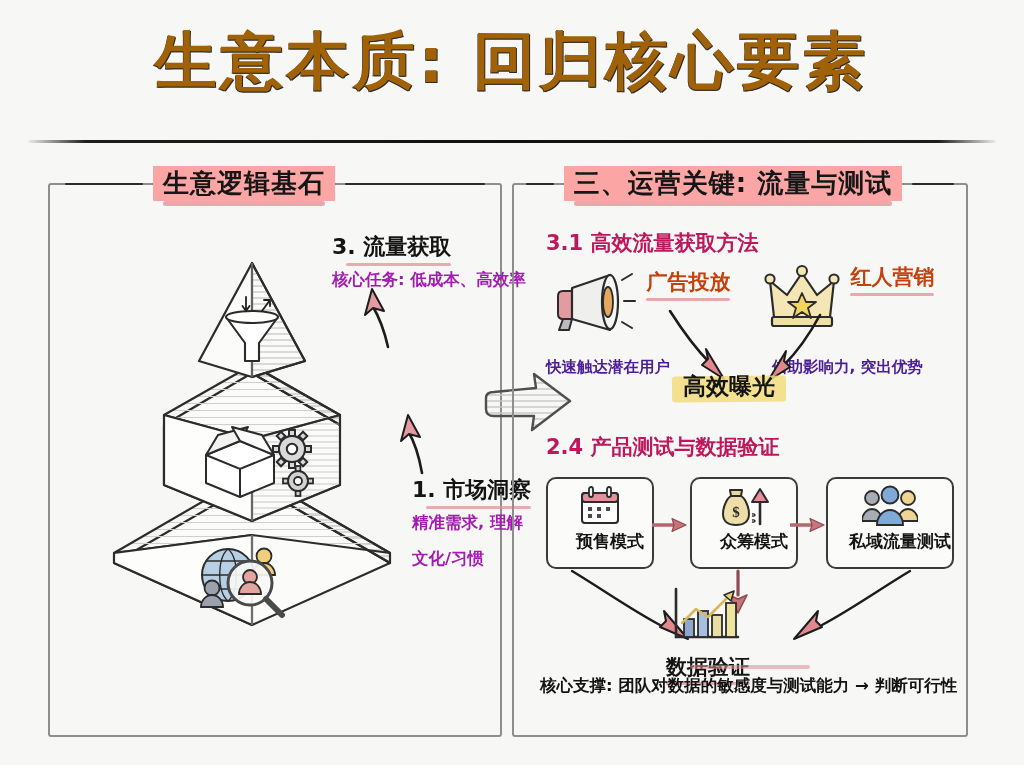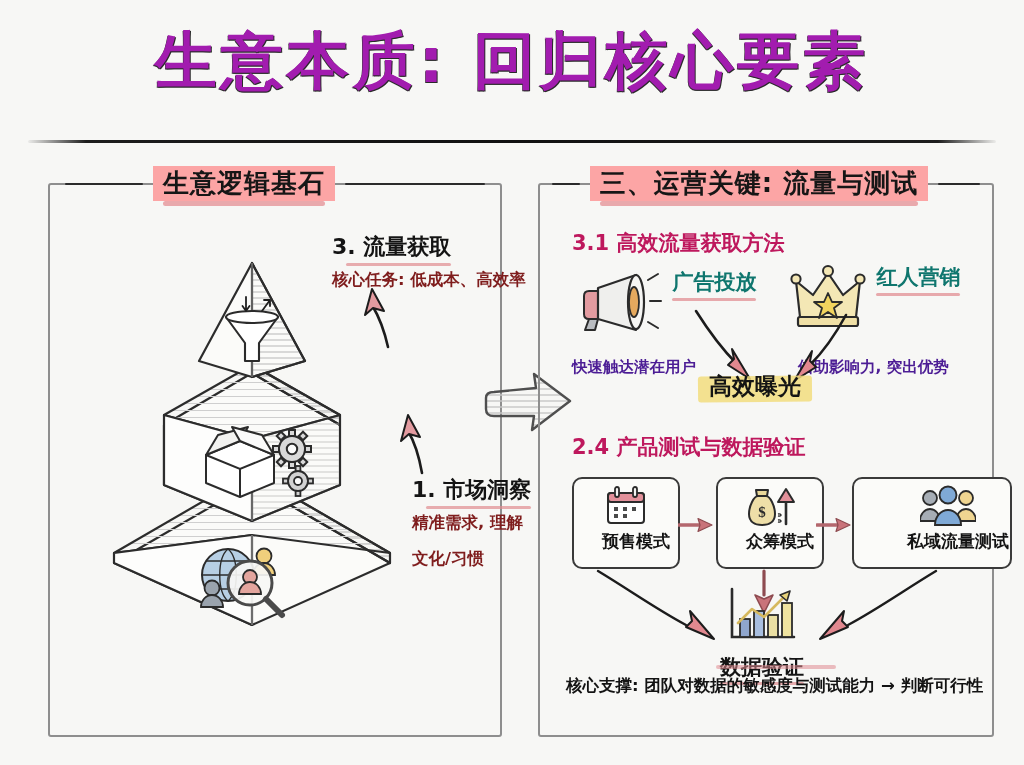--- a/index.html
+++ b/index.html
@@ -11,39 +11,39 @@
     overflow:hidden;
     position:relative;
   }
   .stage{position:absolute;inset:0;}
 
   
   .title-area{position:absolute;left:0;top:28px;width:1024px;text-align:center;}
   .main-title{
     font-family:"DejaVu Sans","Liberation Sans",sans-serif;
     font-size:62px;font-weight:700;letter-spacing:4px;
-    color:#a21caf;line-height:1.05;
+    color:#a16207;line-height:1.05;
     text-shadow:1px 1px 0 #2a2a2a, -0.5px 0.5px 0 #333;
     white-space:nowrap;
   }
   .title-rule{
     position:absolute;left:28px;top:140px;width:968px;height:3px;
     background:linear-gradient(90deg,rgba(20,20,20,.05),#1d1d1d 6%,#111 50%,#1d1d1d 94%,rgba(20,20,20,.05));
     border-radius:2px;
   }
 
   
   .panel{
     position:absolute;
     border:2px solid #8e8e8e;
     border-radius:3px;
     background:transparent;
   }
   #panel-left{left:48px;top:183px;width:450px;height:550px;}
-  #panel-right{left:538px;top:183px;width:452px;height:550px;}
+  #panel-right{left:512px;top:183px;width:452px;height:550px;}
 
   .panel-head{
     position:absolute;top:-19px;left:0;width:100%;
     display:flex;align-items:center;justify-content:center;gap:10px;
     pointer-events:none;
   }
   .head-line{height:2px;background:#2b2b2b;flex:0 0 auto;border-radius:2px;}
   .head-text-wrap{position:relative;background:#fca5a5;padding:0 10px;}
   .head-text{
     font-family:"DejaVu Sans","Liberation Sans",sans-serif;
@@ -64,21 +64,21 @@
     font-family:"DejaVu Sans","Liberation Sans",sans-serif;
     font-size:22px;font-weight:700;color:#141414;white-space:nowrap;
     position:relative;display:inline-block;
   }
   .lvl-title::after{
     content:"";position:absolute;left:14px;right:0;bottom:-4px;height:3px;
     background:#e08b90;opacity:.7;border-radius:2px;
   }
   .lvl-sub{
     font-family:"DejaVu Sans","Liberation Sans",sans-serif;
-    font-size:16.5px;font-weight:600;color:#7f1d1d;margin-top:7px;line-height:1.35;
+    font-size:16.5px;font-weight:600;color:#a21caf;margin-top:7px;line-height:1.35;
     white-space:nowrap;
   }
   #lvl-3{left:282px;top:47px;}
   #lvl-2{left:318px;top:165px;}
   #lvl-1{left:362px;top:290px;}
 
   .up-arrow{position:absolute;}
 
   
   #big-arrow{position:absolute;left:482px;top:368px;width:92px;height:74px;}
@@ -88,21 +88,21 @@
     position:absolute;
     font-family:"DejaVu Sans","Liberation Sans",sans-serif;
     font-size:21px;font-weight:700;color:#be185d;white-space:nowrap;text-align:right;
   }
   #sec-31{left:32px;top:44px;}
   #sec-32{left:32px;top:248px;}
 
   .chan{position:absolute;}
   .chan-label{
     font-family:"DejaVu Sans","Liberation Sans",sans-serif;
-    font-size:21px;font-weight:700;color:#0f766e;white-space:nowrap;
+    font-size:21px;font-weight:700;color:#c2410c;white-space:nowrap;
     position:relative;display:inline-block;
   }
   .chan-label::after{
     content:"";position:absolute;left:0;right:0;bottom:-5px;height:3.5px;
     background:#e08b90;opacity:.72;border-radius:2px;
   }
   .chan-note{
     position:absolute;
     font-family:"DejaVu Sans","Liberation Sans",sans-serif;
     font-size:15.5px;font-weight:700;color:#4c1d95;white-space:nowrap;
@@ -130,28 +130,28 @@
     position:absolute;width:104px;height:88px;
     border:2px solid #3a3a3a;border-radius:10px;
     display:flex;flex-direction:column;align-items:center;justify-content:flex-start;
     background:#fbfbf9;
   }
   .mbox .ic{margin-top:5px;height:44px;display:flex;align-items:center;justify-content:center;}
   .mbox .mlabel{
     font-family:"DejaVu Sans","Liberation Sans",sans-serif;
     font-size:17px;font-weight:700;color:#141414;white-space:nowrap;margin-top:2px;margin-left:20px;
   }
-  .mbox.wide{width:124px;padding-left:32px;}
+  .mbox.wide{width:124px;}
   #mbox-1{left:32px;top:292px;}
   #mbox-2{left:176px;top:292px;}
   #mbox-3{left:312px;top:292px;}
 
   .flow-arrow{position:absolute;}
 
-  #verify-node{position:absolute;left:152px;top:400px;width:140px;text-align:center;}
+  #verify-node{position:absolute;left:152px;top:400px;width:140px;text-align:left;}
   #verify-node .vlabel{
     font-family:"DejaVu Sans","Liberation Sans",sans-serif;
     font-size:21px;font-weight:700;color:#141414;white-space:nowrap;
     position:relative;display:inline-block;margin-top:2px;
   }
   #verify-node .vlabel::after{
     content:"";position:absolute;left:0;right:0;bottom:-4px;height:3px;
     background:#e08b90;opacity:.7;border-radius:2px;
   }
 

